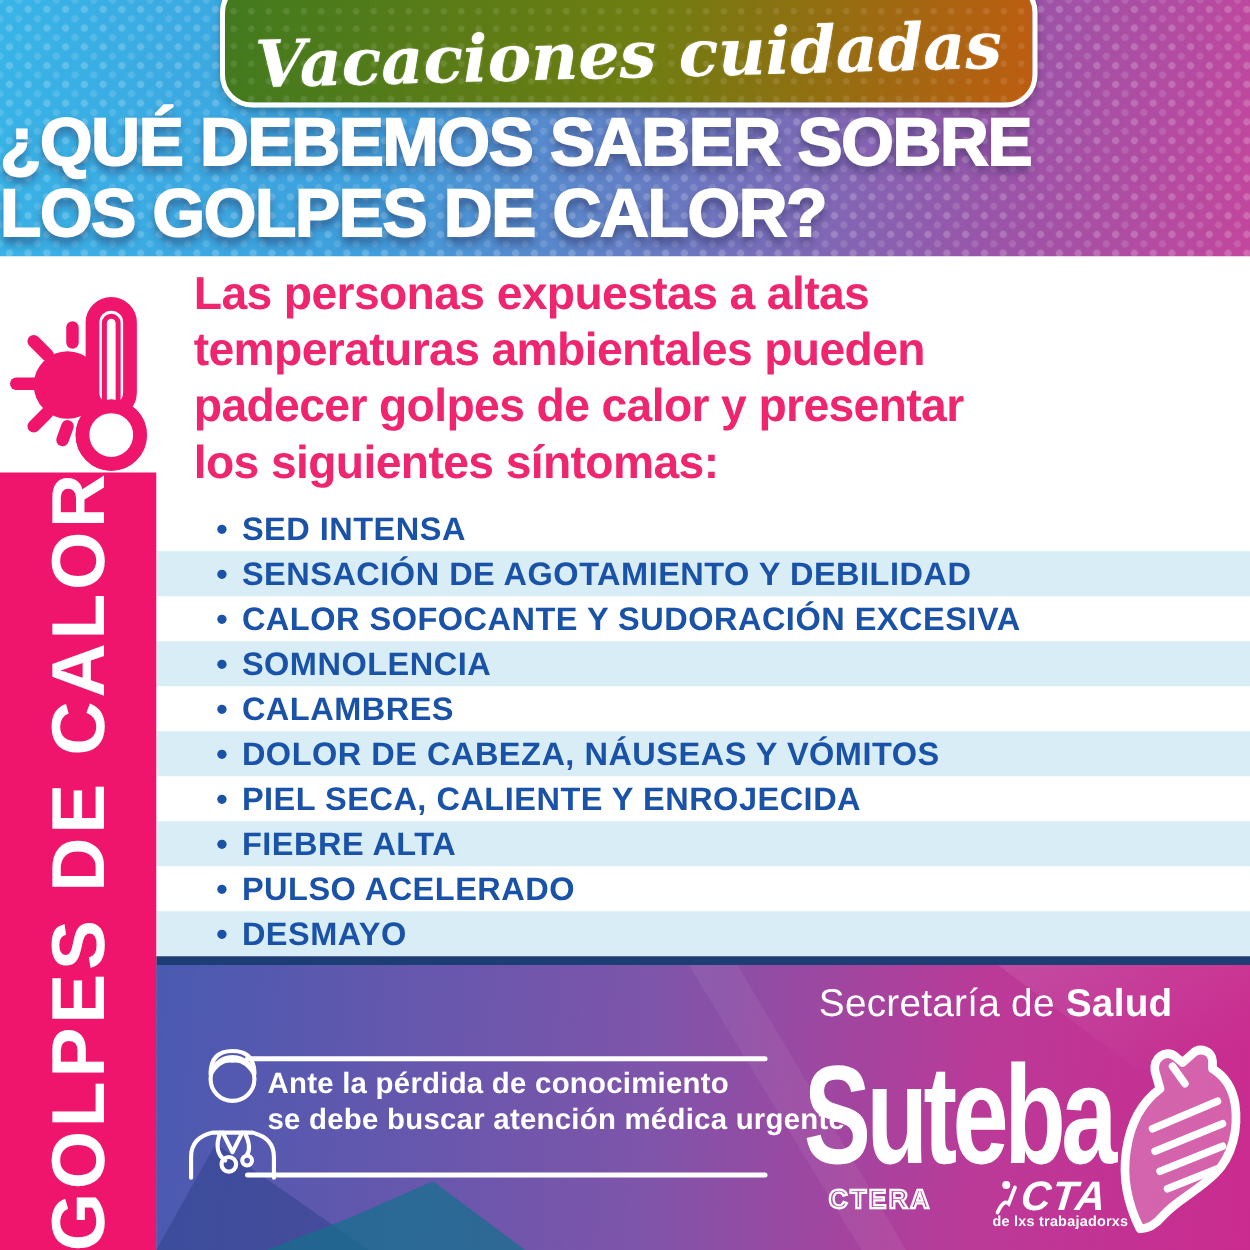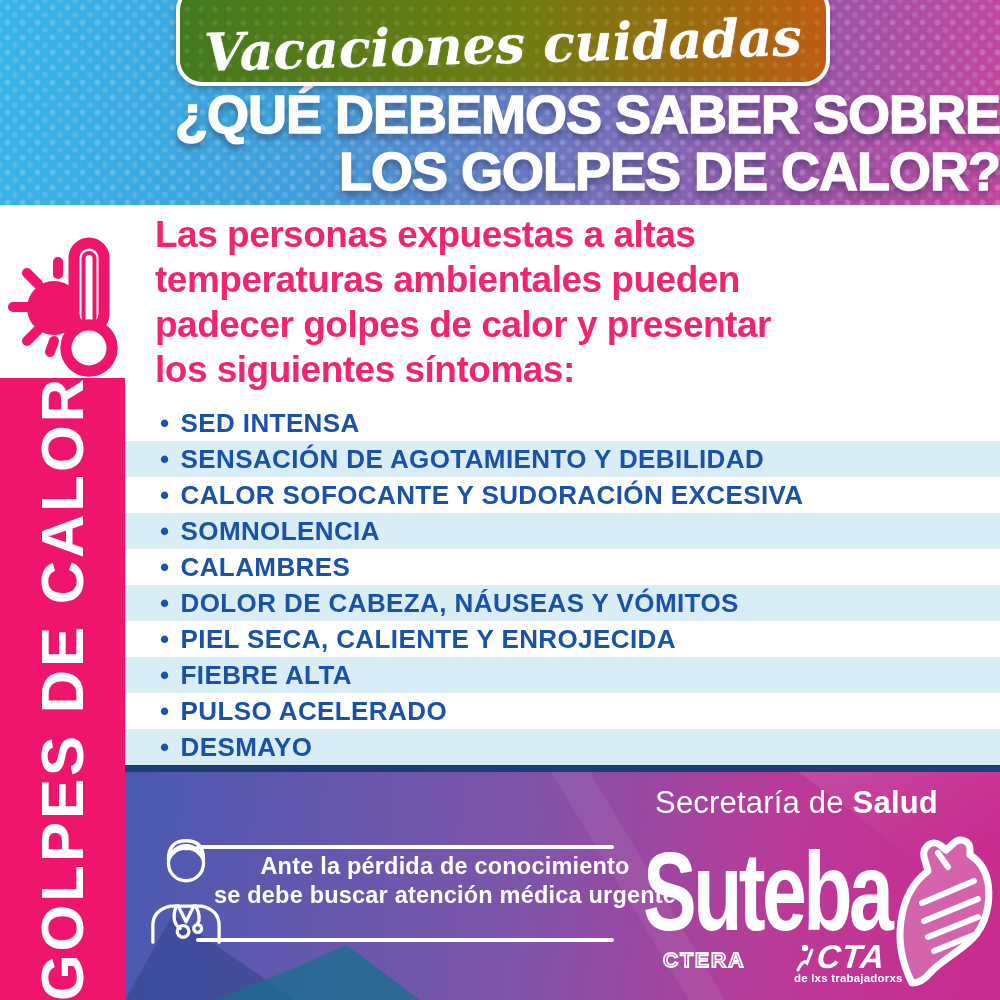--- a/index.html
+++ b/index.html
@@ -30,39 +30,39 @@
     background-size:14px 14px;}
   .banner-title{
     position:relative;z-index:1;color:#fff;
     font-family:"DejaVu Serif",serif;font-style:italic;font-weight:700;
     font-size:52px;line-height:74px;transform:rotate(-1.5deg);
     text-shadow:0 0 1px rgba(255,255,255,.7);
   }
 
   
   .main-title{
-    left:0;top:86px;width:1000px;z-index:2;text-align:right;color:#fff;
+    left:0;top:86px;width:1000px;z-index:2;text-align:left;color:#fff;
     font-weight:700;font-size:54px;line-height:57px;letter-spacing:-1px;
     -webkit-text-stroke:1.5px #fff;
     text-shadow:0 5px 7px rgba(35,35,80,.5);
   }
 
   
   .panel{left:0;top:205px;width:1000px;height:567px;background:#fff;z-index:1;}
 
   .sun-thermo{left:6px;top:236px;width:116px;height:142px;z-index:2;}
 
   .intro{
     left:155px;top:212px;z-index:2;color:#ef256f;
     font-weight:700;font-size:37px;line-height:45px;letter-spacing:-.5px;
   }
 
   .symptoms{left:125px;top:405px;width:875px;z-index:2;}
   .symptom-row{
-    height:36px;line-height:36px;padding-left:35px;
+    height:36px;line-height:36px;padding-left:48px;
     color:#1a52a8;font-weight:700;font-size:26px;letter-spacing:.4px;
     white-space:nowrap;
   }
   .symptom-row:nth-child(even){background:#d8edf6;}
   .symptom-row .bullet{margin-right:11px;}
 
   .navy-line{left:125px;top:765px;width:875px;height:7px;background:#1d3e74;z-index:2;}
 
   
   .pink-bar{
@@ -86,21 +86,21 @@
   .deco-light1{position:absolute;right:0;top:0;width:420px;height:210px;
     background:linear-gradient(160deg,rgba(255,255,255,.14),rgba(255,255,255,0) 60%);
     clip-path:polygon(52% 0,100% 0,100% 72%);}
   .deco-light2{position:absolute;left:300px;top:0;width:300px;height:228px;
     background:rgba(255,255,255,.06);clip-path:polygon(42% 0,55% 0,100% 100%,88% 100%);}
 
   .doctor{left:137px;top:832px;width:98px;height:115px;z-index:3;}
   .advice-line-top{left:196px;top:845px;width:418px;height:4px;background:#fff;border-radius:2px;z-index:3;}
   .advice-line-bottom{left:196px;top:938px;width:418px;height:4px;background:#fff;border-radius:2px;z-index:3;}
   .advice{left:214px;top:852px;z-index:3;color:#fff;font-weight:700;
-    font-size:23.5px;line-height:28.5px;letter-spacing:.2px;text-align:center;}
+    font-size:23.5px;line-height:28.5px;letter-spacing:.2px;}
 
   .secretaria{top:785px;right:62px;z-index:3;color:#fff;font-size:31px;letter-spacing:.2px;}
   .secretaria .bold{font-weight:700;}
 
   .suteba{left:643px;top:836px;z-index:3;color:#fff;font-weight:700;
     font-size:112px;line-height:112px;letter-spacing:-5px;
     transform:scaleX(.72);transform-origin:left top;}
   .hand{left:878px;top:833px;width:118px;height:158px;z-index:4;}
 
   .ctera{left:663px;top:948px;z-index:3;font-weight:700;font-size:21px;letter-spacing:2px;

